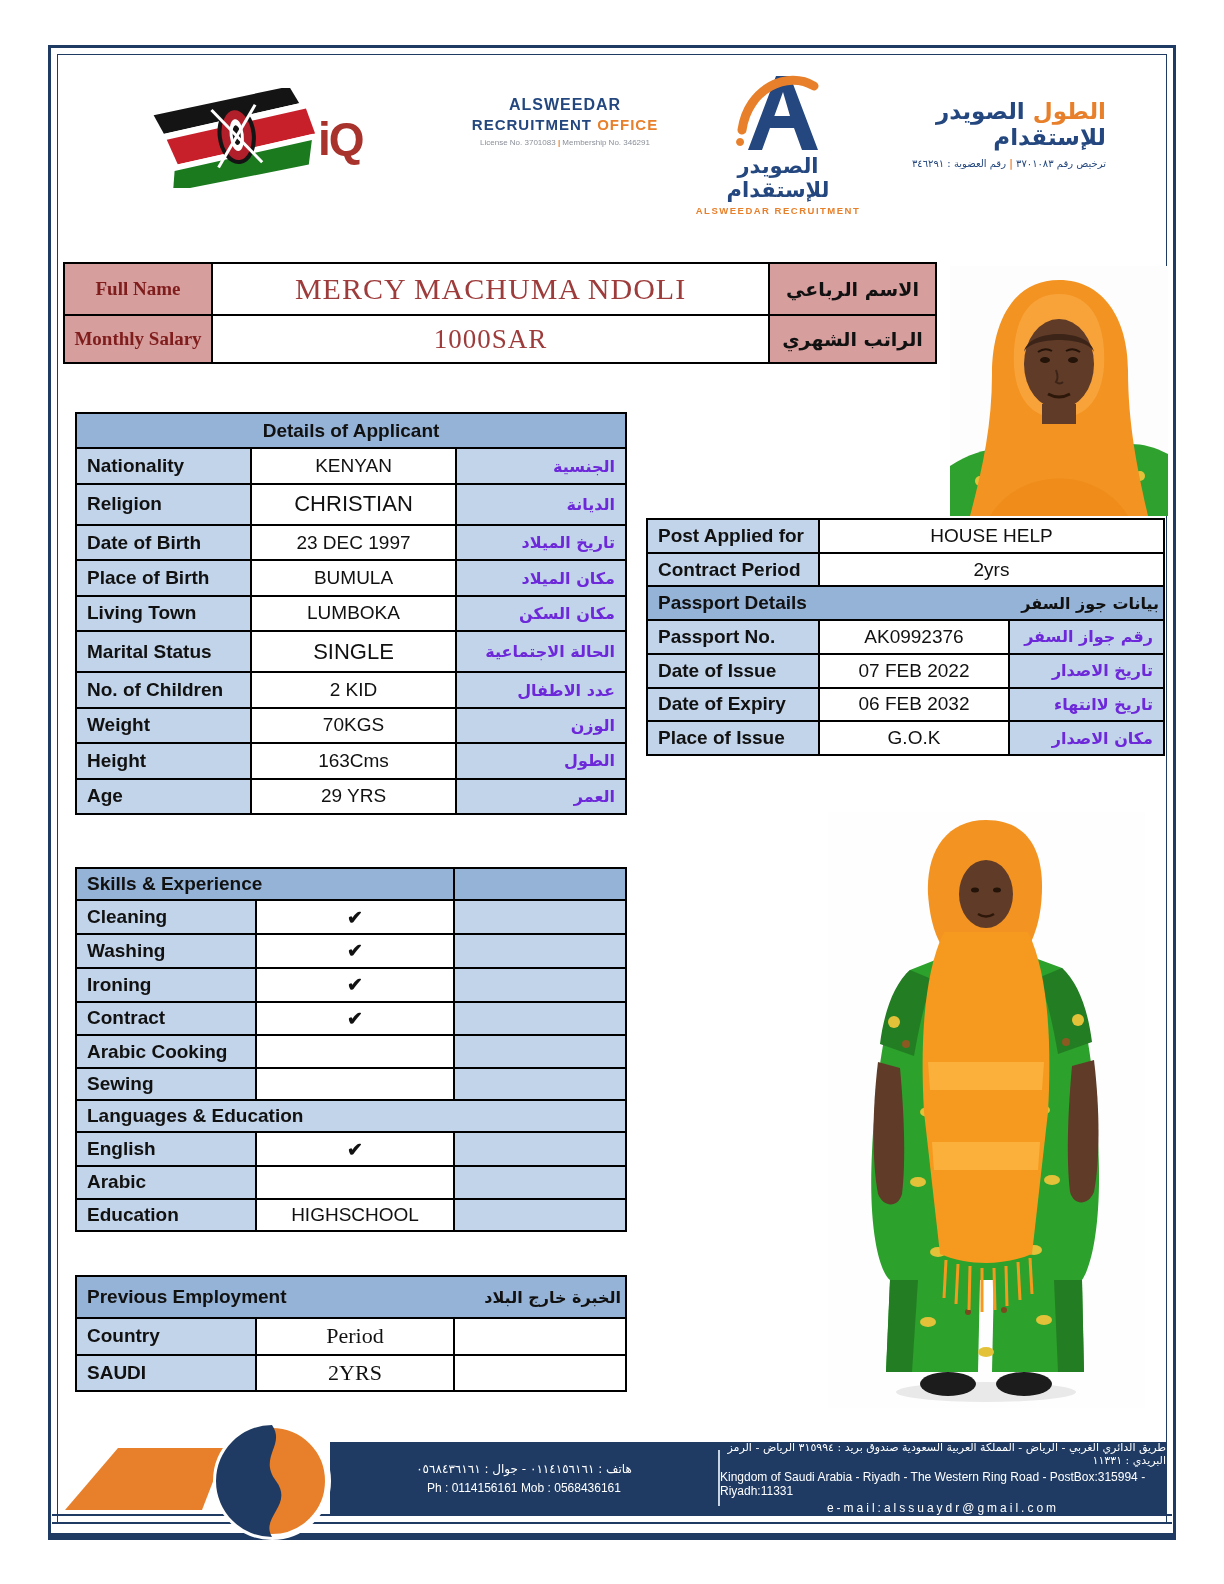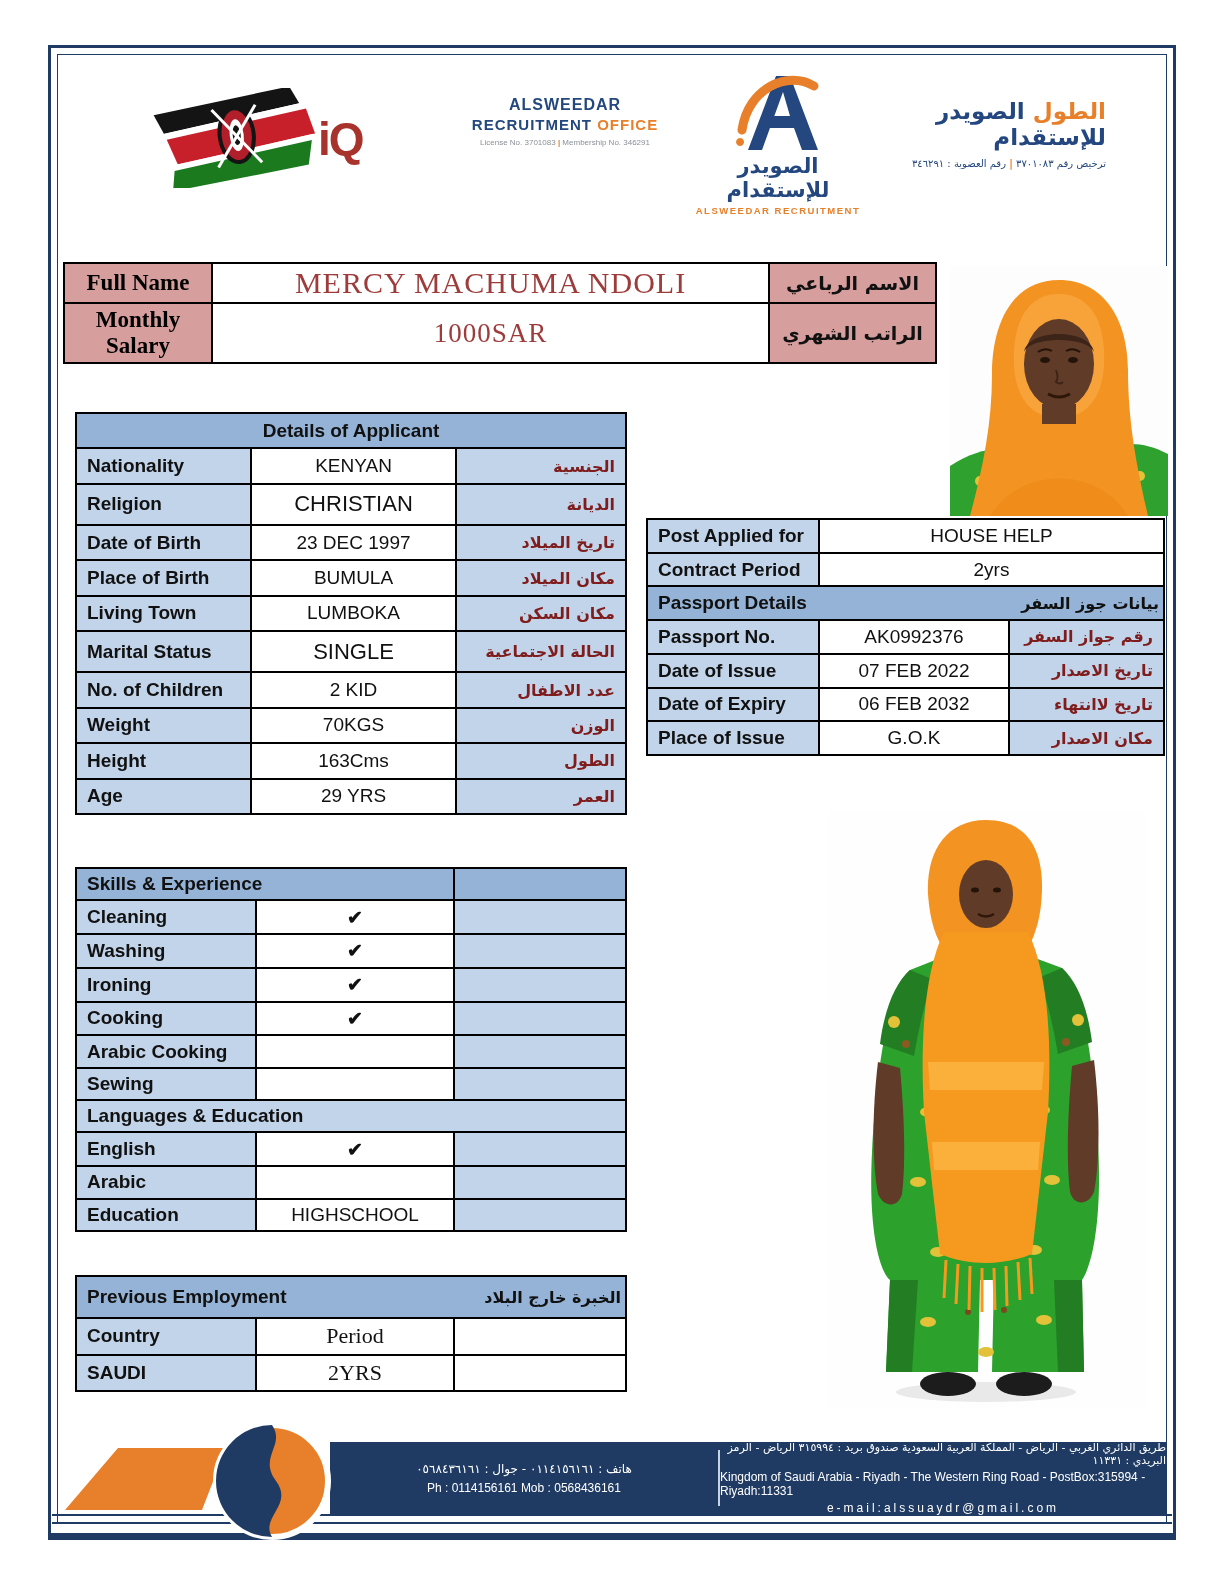--- a/index.html
+++ b/index.html
@@ -29,33 +29,33 @@
   .rw-title .orange { color:#e8802b; }
   .rw-sub { font-family:"DejaVu Sans", sans-serif; font-size:10px; color:#23477e; margin-top:8px; }
   .rw-sub .pipe { color:#e8802b; font-weight:bold; }
 
   
   table.tbl { border-collapse:collapse; table-layout:fixed; position:absolute; }
   table.tbl td { border:2px solid #000; overflow:hidden; vertical-align:middle; }
 
   
   .name-label { background:#d79e9e; text-align:center; font-family:"Liberation Serif", serif;
-      font-weight:bold; font-size:23px; color:#000000; }
+      font-weight:bold; font-size:19px; color:#7f1d1d; }
   .name-value { background:#fff; text-align:center; font-family:"Liberation Serif", serif;
       color:#9e3b3b; font-size:30px; letter-spacing:1px;margin-top:28px; }
   .name-value.salary { font-size:27px; }
   .name-arabic { background:#d79e9e; text-align:center; direction:rtl;
       font-family:"DejaVu Sans", sans-serif; font-weight:bold; font-size:19px; color:#111; }
 
   
   .hdr-blue { background:#95b3d7; font-weight:bold; font-size:19px; color:#111; padding-left:10px; }
   .lbl-blue { background:#c2d4ea; font-weight:bold; font-size:19px; color:#111; padding-left:10px; }
   .val-white { background:#fff; text-align:center; font-size:19px; color:#111; }
   .ar-blue { background:#c2d4ea; direction:rtl; text-align:right; padding-right:10px;
-      font-family:"DejaVu Sans", sans-serif; font-weight:bold; font-size:16px; color:#7f1d1d; }
+      font-family:"DejaVu Sans", sans-serif; font-weight:bold; font-size:16px; color:#6d28d9; }
   .cell-blue-empty { background:#c2d4ea; }
   .cell-dkblue-empty { background:#95b3d7; }
   .cell-white-empty { background:#fff; }
   .check-cell { background:#fff; text-align:center; font-size:19px; font-weight:bold; color:#111; }
   .hdr-flex { display:flex; justify-content:space-between; align-items:center; }
   .hdr-flex .ar { direction:rtl; font-family:"DejaVu Sans", sans-serif; font-weight:bold; font-size:16px; padding-right:4px; }
   .serif-val { font-family:"Liberation Serif", serif; font-size:22px; }
 
   
   .footer-bar { position:absolute; left:330px; top:1442px; width:836px; height:72px;
@@ -303,21 +303,21 @@
       <td class="lbl-blue">Washing</td>
       <td class="check-cell">✔</td>
       <td class="cell-blue-empty"></td>
     </tr>
     <tr>
       <td class="lbl-blue">Ironing</td>
       <td class="check-cell">✔</td>
       <td class="cell-blue-empty"></td>
     </tr>
     <tr>
-      <td class="lbl-blue">Cooking</td>
+      <td class="lbl-blue">Contract</td>
       <td class="check-cell">✔</td>
       <td class="cell-blue-empty"></td>
     </tr>
     <tr>
       <td class="lbl-blue">Arabic Cooking</td>
       <td class="check-cell"></td>
       <td class="cell-blue-empty"></td>
     </tr>
     <tr>
       <td class="lbl-blue">Sewing</td>

